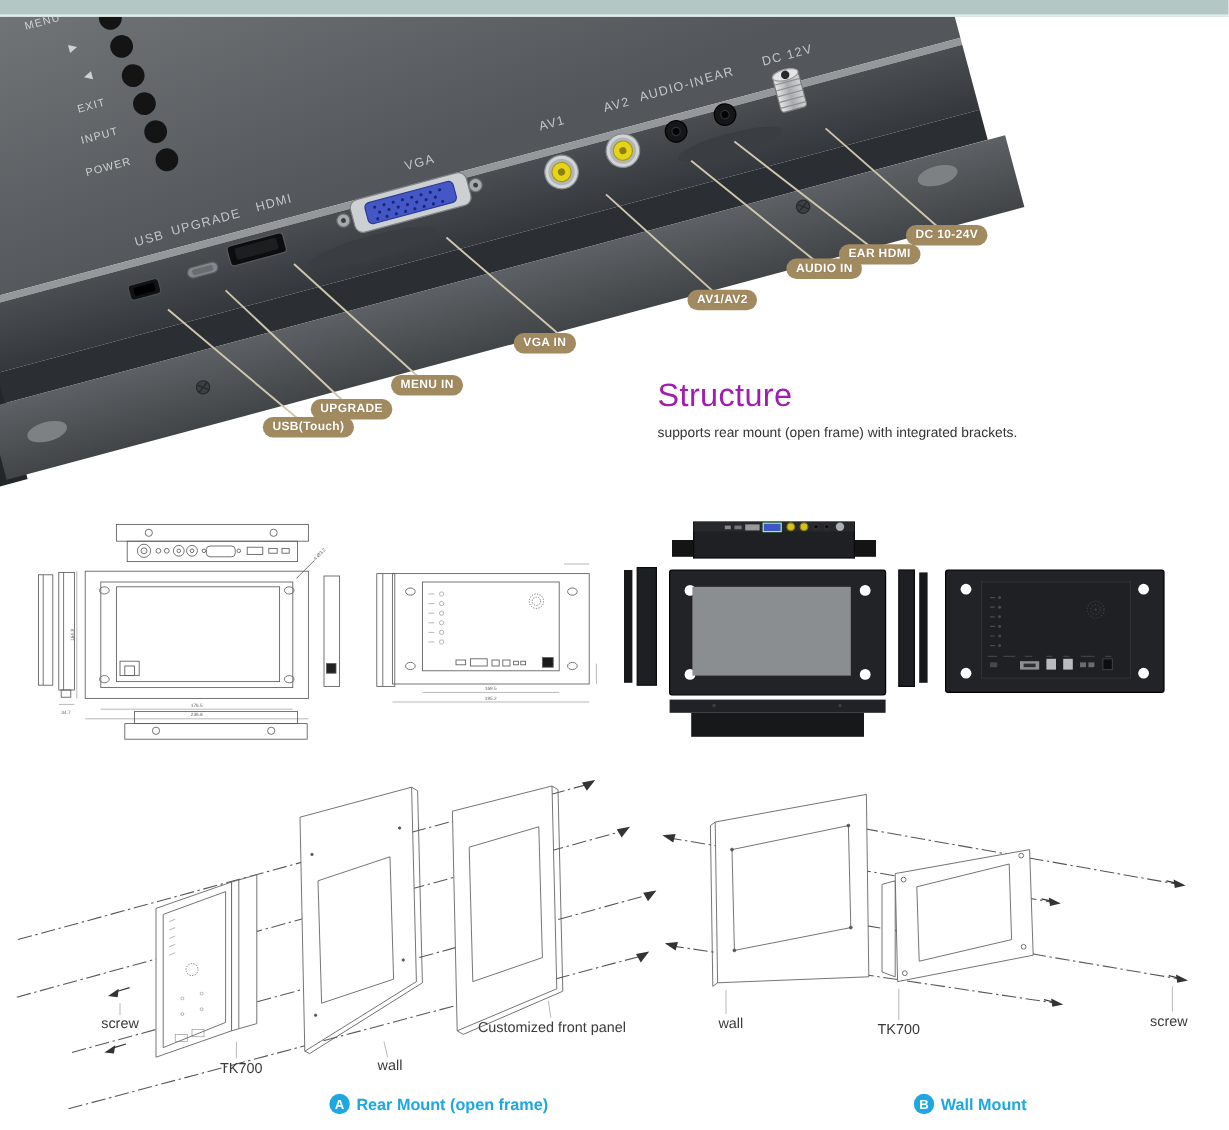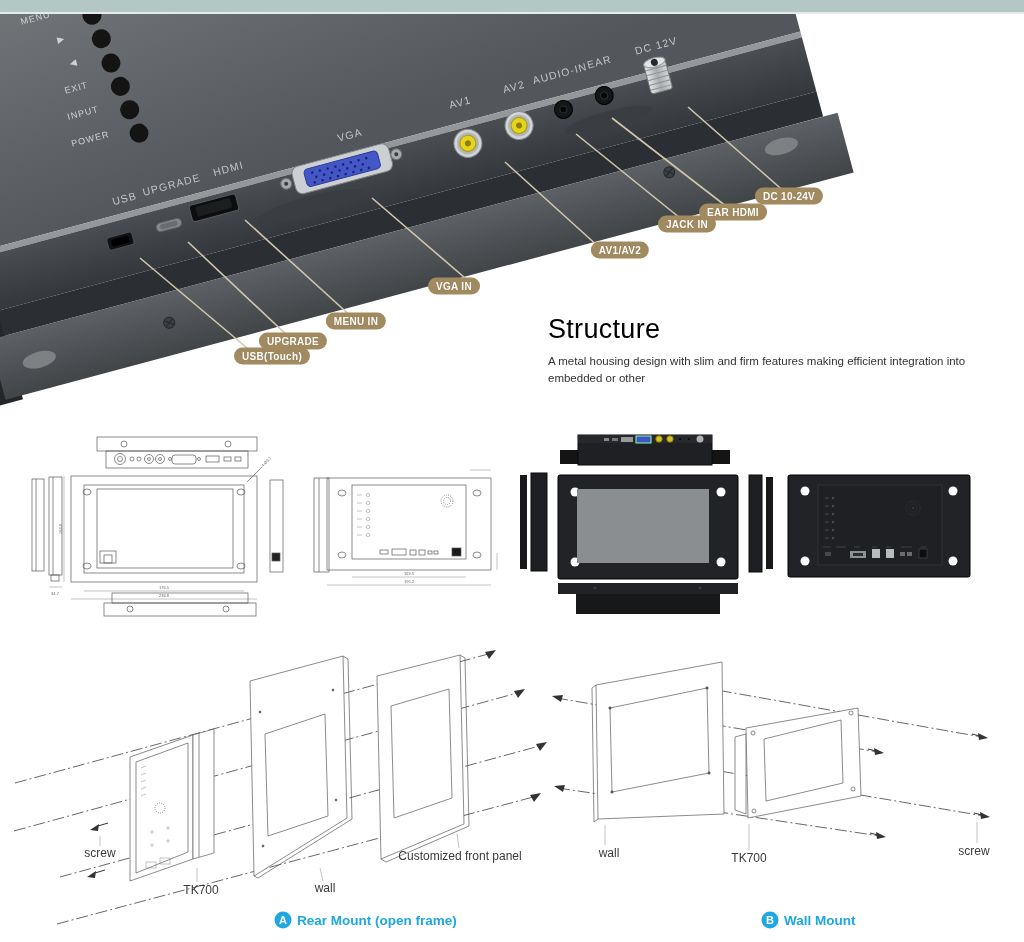--- a/index.html
+++ b/index.html
@@ -3,21 +3,21 @@
 <meta charset="utf-8">
 <style>
   html,body{margin:0;padding:0;background:#fff;font-family:"Liberation Sans",sans-serif;}
   #stage{position:relative;width:1024px;height:942px;background:#fff;overflow:hidden;}
   #top-band{position:absolute;left:0;top:0;width:1024px;height:12px;background:#b3c7c4;border-bottom:2px solid #e2ecea;z-index:5;}
   #photo-svg{position:absolute;left:0;top:12px;z-index:1;}
   .pill{position:absolute;z-index:4;transform:translate(-50%,-50%);background:#a28a60;color:#fff;
         font-size:10px;font-weight:bold;letter-spacing:.3px;padding:3px 8px;border-radius:10px;
         white-space:nowrap;text-shadow:0 0 1px rgba(90,70,30,.4);text-align:center;}
   #structure{position:absolute;left:548px;top:314px;width:472px;z-index:2;}
-  #structure .hd{font-size:27px;font-weight:400;color:#000000;letter-spacing:.3px;margin-bottom:8px;}
+  #structure .hd{font-size:27px;font-weight:400;color:#a21caf;letter-spacing:.3px;margin-bottom:8px;}
   #structure .ln{font-size:11.5px;line-height:1.45;color:#333;}
   .band-svg{position:absolute;z-index:1;}
   svg text{font-family:"Liberation Sans",sans-serif;}
   .panel-label{fill:#c3c6c8;font-size:10.5px;letter-spacing:1.1px;}
   .btn-label{fill:#cfd2d4;font-size:9px;letter-spacing:1px;}
   .dim{fill:#666;font-size:4px;}
   .mount-label{fill:#3a3a3a;font-size:12px;}
   .tech{stroke:#5a5a5a;stroke-width:.7;fill:none;}
   .dashdot{stroke:#55585a;stroke-width:.9;fill:none;stroke-dasharray:12 3 2 3;}
   .thin{stroke:#7a7a7a;stroke-width:.45;fill:none;}
@@ -182,32 +182,32 @@
       <line x1="188" y1="230" x2="291" y2="327"></line>
       <line x1="245" y1="208" x2="354" y2="307"></line>
       <line x1="372" y1="186" x2="472" y2="272"></line>
       <line x1="505" y1="150" x2="600" y2="236"></line>
       <line x1="576" y1="122" x2="685" y2="210"></line>
       <line x1="612" y1="106" x2="731" y2="198"></line>
       <line x1="688" y1="95" x2="787" y2="182"></line>
     </g>
   </svg>
 
-  <div class="pill" style="left:272px;top:356px">USB(Touch)</div>
+  <div class="pill" style="left:257px;top:356px">USB(Touch)</div>
   <div class="pill" style="left:293px;top:341px">UPGRADE</div>
   <div class="pill" style="left:356px;top:321px">MENU IN</div>
   <div class="pill" style="left:454px;top:286px">VGA IN</div>
-  <div class="pill" style="left:620px;top:250px">AV1/AV2</div>
-  <div class="pill" style="left:687px;top:224px">JACK IN</div>
+  <div class="pill" style="left:602px;top:250px">AV1/AV2</div>
+  <div class="pill" style="left:687px;top:224px">AUDIO IN</div>
   <div class="pill" style="left:733px;top:212px">EAR HDMI</div>
   <div class="pill" style="left:789px;top:196px">DC 10-24V</div>
 
   <div id="structure">
     <div class="hd">Structure</div>
-    <div class="ln">A metal housing design with slim and firm features making efficient integration into embedded or other</div>
+    <div class="ln">supports rear mount (open frame) with integrated brackets.</div>
   </div>
 
   <svg class="band-svg" style="left:0;top:425px" width="520" height="215" viewBox="0 0 520 215">
 
     <g class="tech">
       <rect x="97" y="12" width="160" height="14"></rect>
       <circle cx="124" cy="19" r="3"></circle>
         <circle cx="228" cy="19" r="3"></circle>
       <rect x="106" y="26" width="142" height="17"></rect>
       <circle cx="120" cy="34" r="5.5"></circle>

